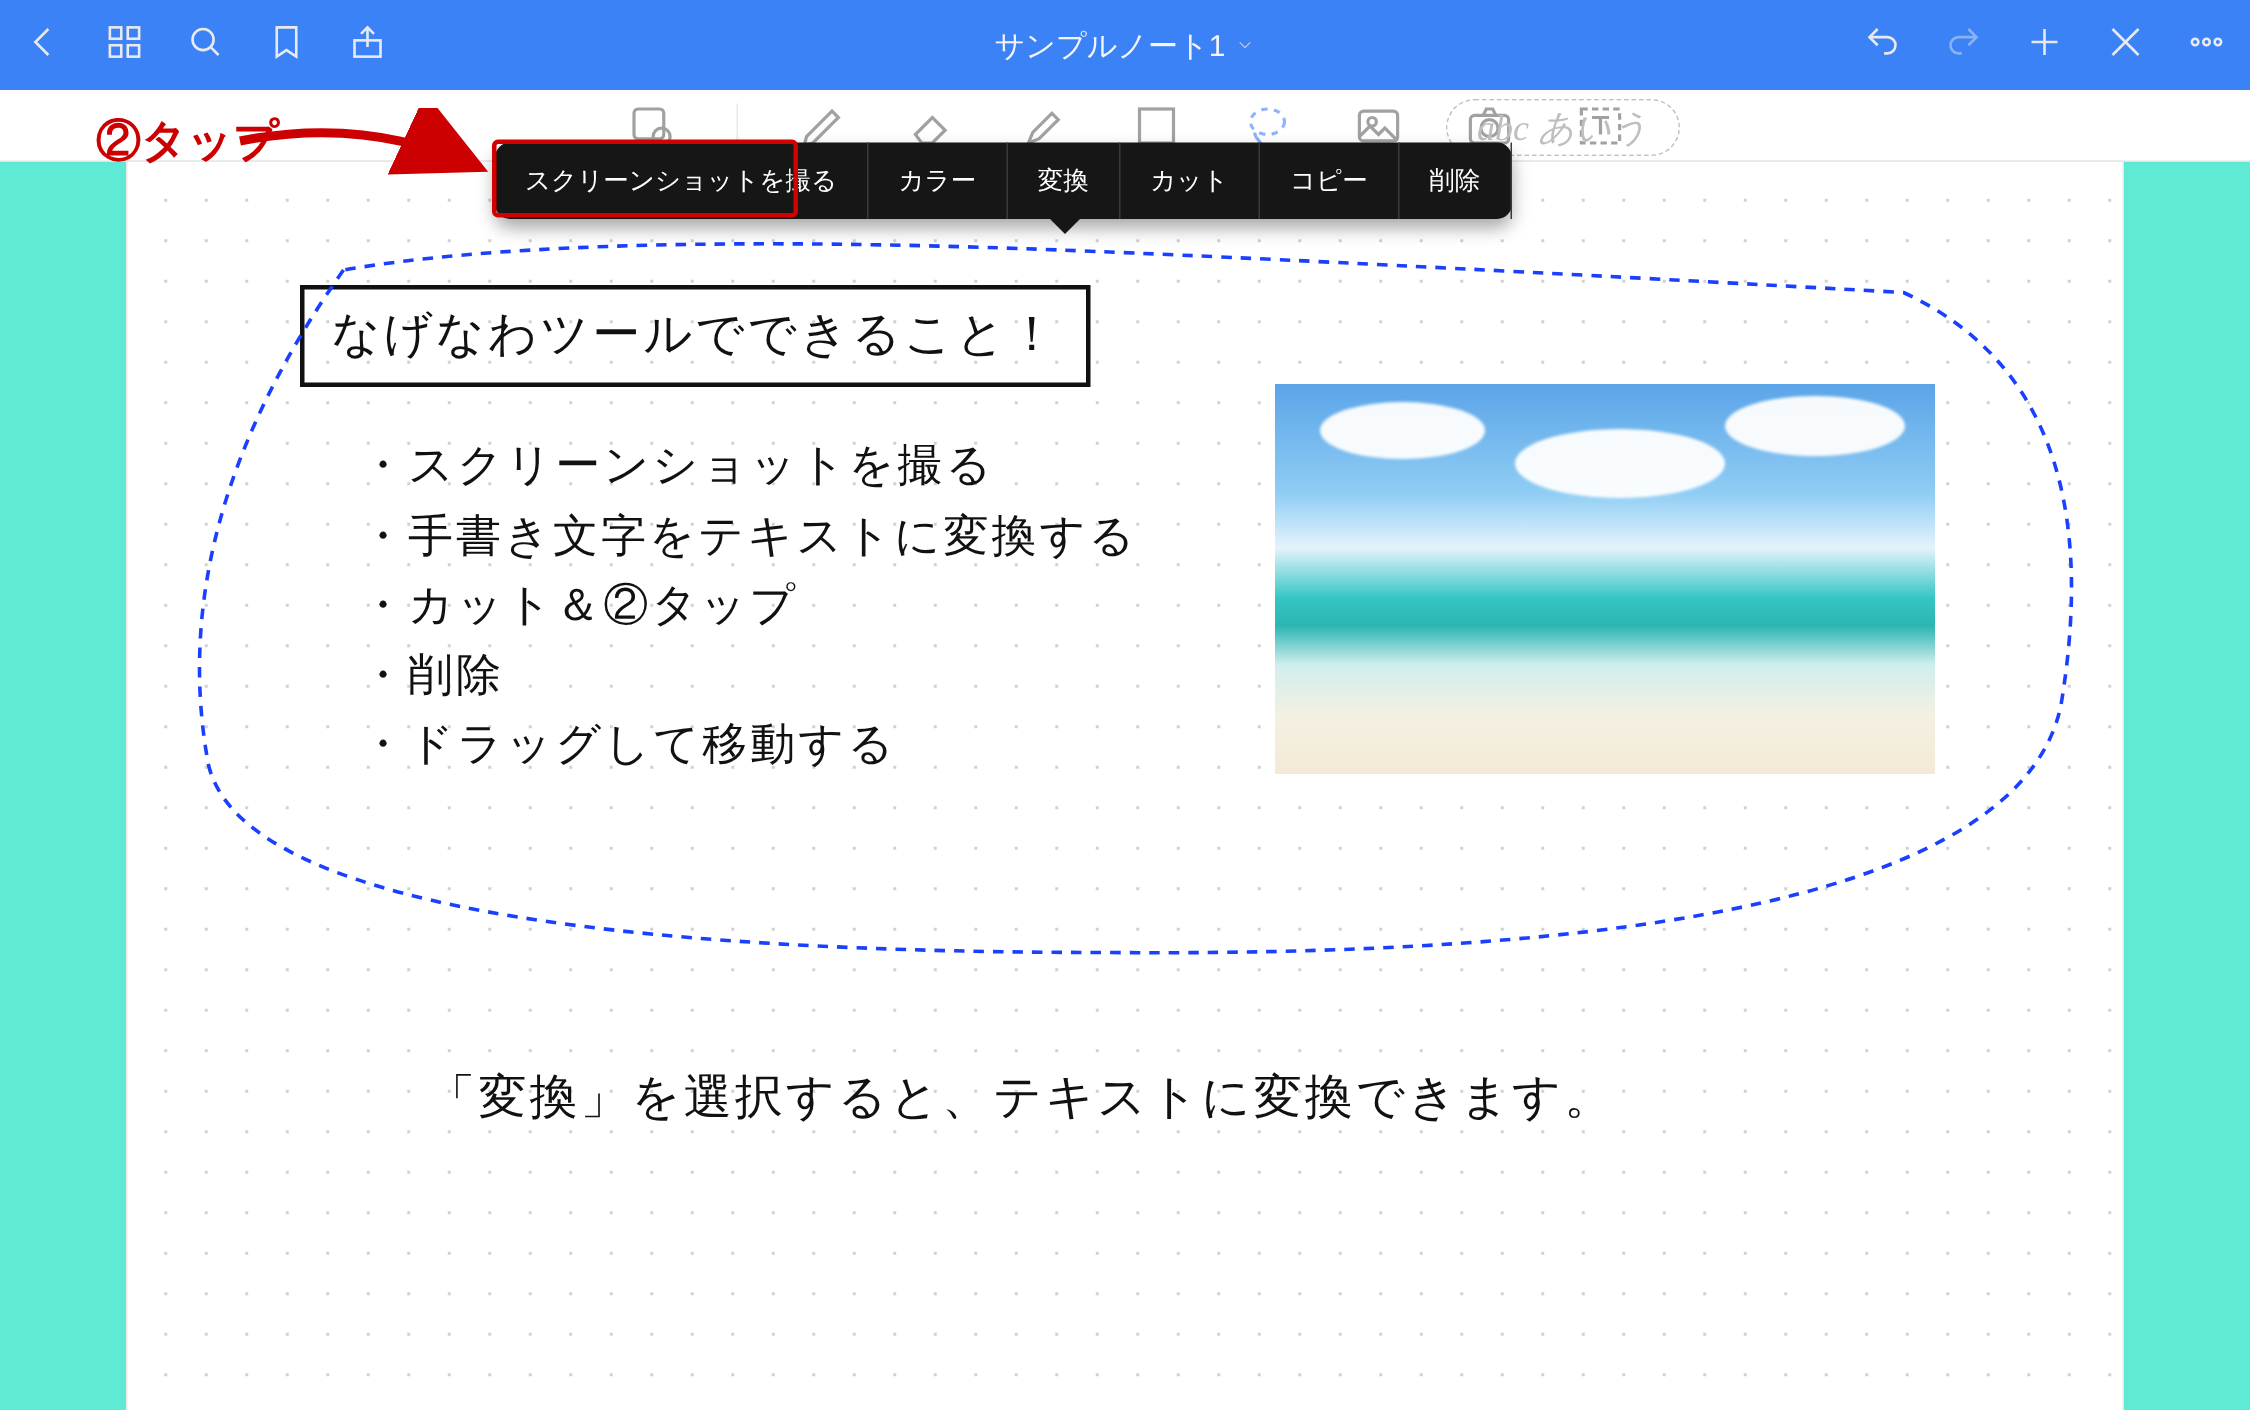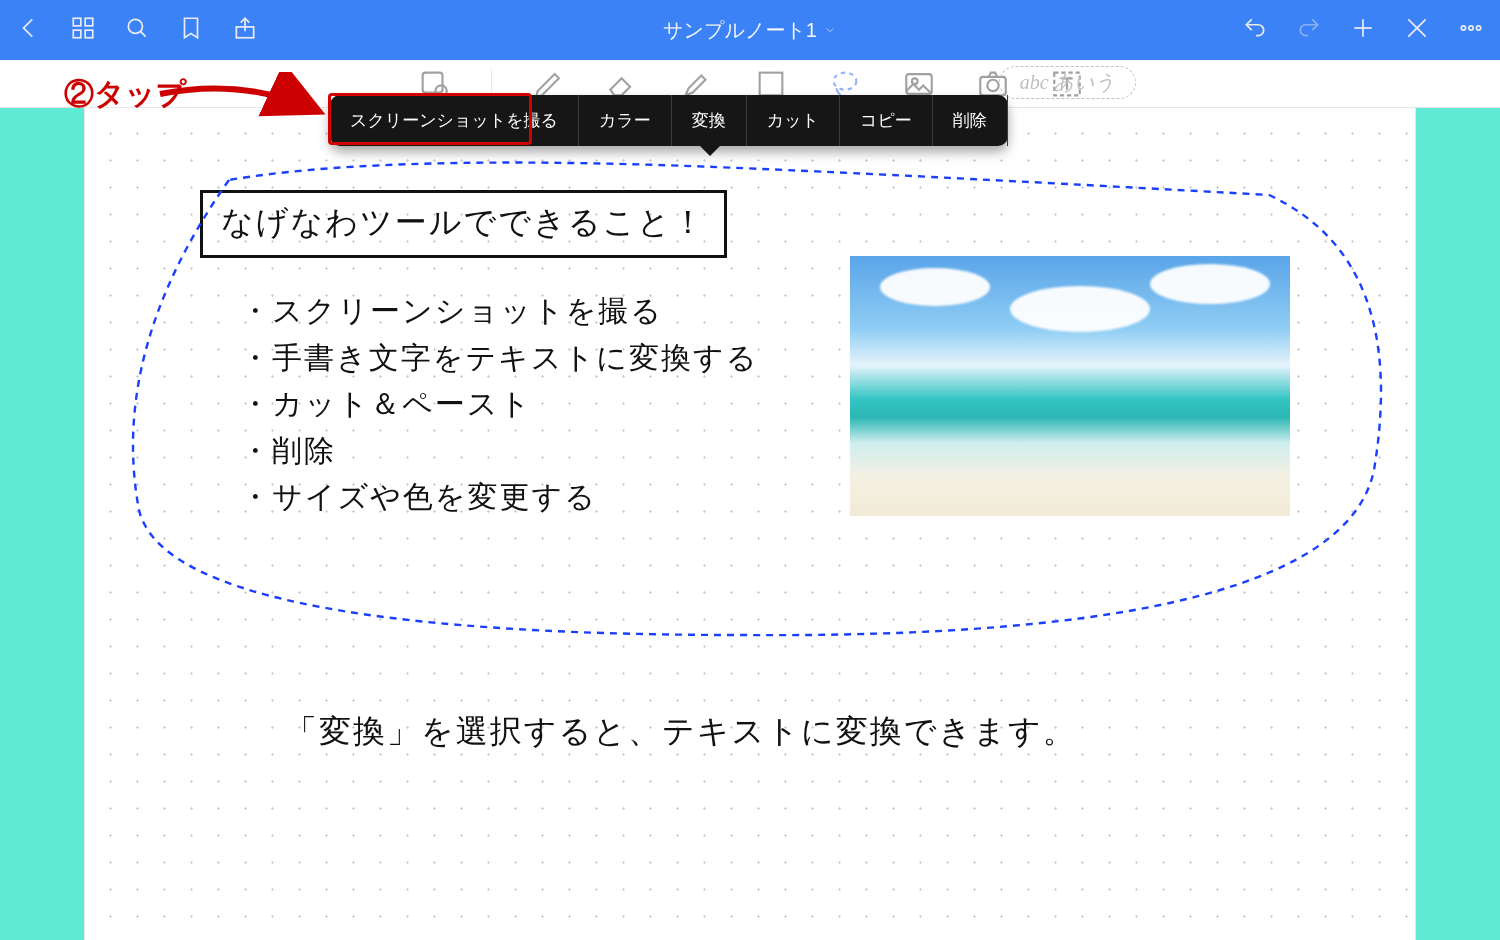--- a/index.html
+++ b/index.html
@@ -18,23 +18,23 @@
 
 .toolstrip {
   height:48px; border-bottom:1px solid #e3e3e3; position:relative;
   display:flex; align-items:center; justify-content:center;
 }
 .toolrow { display:flex; align-items:center; gap:40px; opacity:.55; }
 .toolrow .ico { width:34px; height:34px; stroke:#555; fill:none; stroke-width:1.5; }
 .toolrow .divider { width:1px; height:30px; background:#d7d7d7; }
 .toolrow .lasso { stroke:#3a74ff; }
 .handwrite-chip{
-  position:absolute; right:364px; top:6px; border:1.5px dashed #bfbfbf;
+  position:absolute; right:380px; top:6px; border:1.5px dashed #bfbfbf;
   border-radius:20px; padding:2px 20px; color:#bfbfbf; font-style:italic;
-  font-family:"Brush Script MT",cursive; font-size:20px;
+  font-family:"Brush Script MT",cursive; font-size:24px;
 }
 
 
 .ctxmenu {
   position:absolute; top:95px; left:330px;
   display:flex; background:#161616; border-radius:10px;
   box-shadow:0 6px 12px rgba(0,0,0,.35);
   z-index:50;
 }
 .ctxmenu .item{
@@ -257,23 +257,23 @@
                Q1310 120 1170 55
                Q720 30 560 25
                Q270 16 130 40 Z" fill="none" stroke="#1a3fff" stroke-width="2.4" stroke-dasharray="7 6"></path>
     </svg>
 
     <div class="title-box hw">なげなわツールでできること！</div>
 
     <div class="bullets hw">
       <div>スクリーンショットを撮る</div>
       <div>手書き文字をテキストに変換する</div>
-      <div>カット＆ペースト</div>
+      <div>カット＆②タップ</div>
       <div>削除</div>
-      <div>サイズや色を変更する</div>
+      <div>ドラッグして移動する</div>
     </div>
 
     <div class="beach">
       <div class="cloud" style="top:12px;left:30px;width:110px;height:38px"></div>
       <div class="cloud" style="top:30px;left:160px;width:140px;height:46px"></div>
       <div class="cloud" style="top:8px;left:300px;width:120px;height:40px"></div>
     </div>
 
     <div class="para hw">
       <div>「変換」を選択すると、テキストに変換できます。</div>

